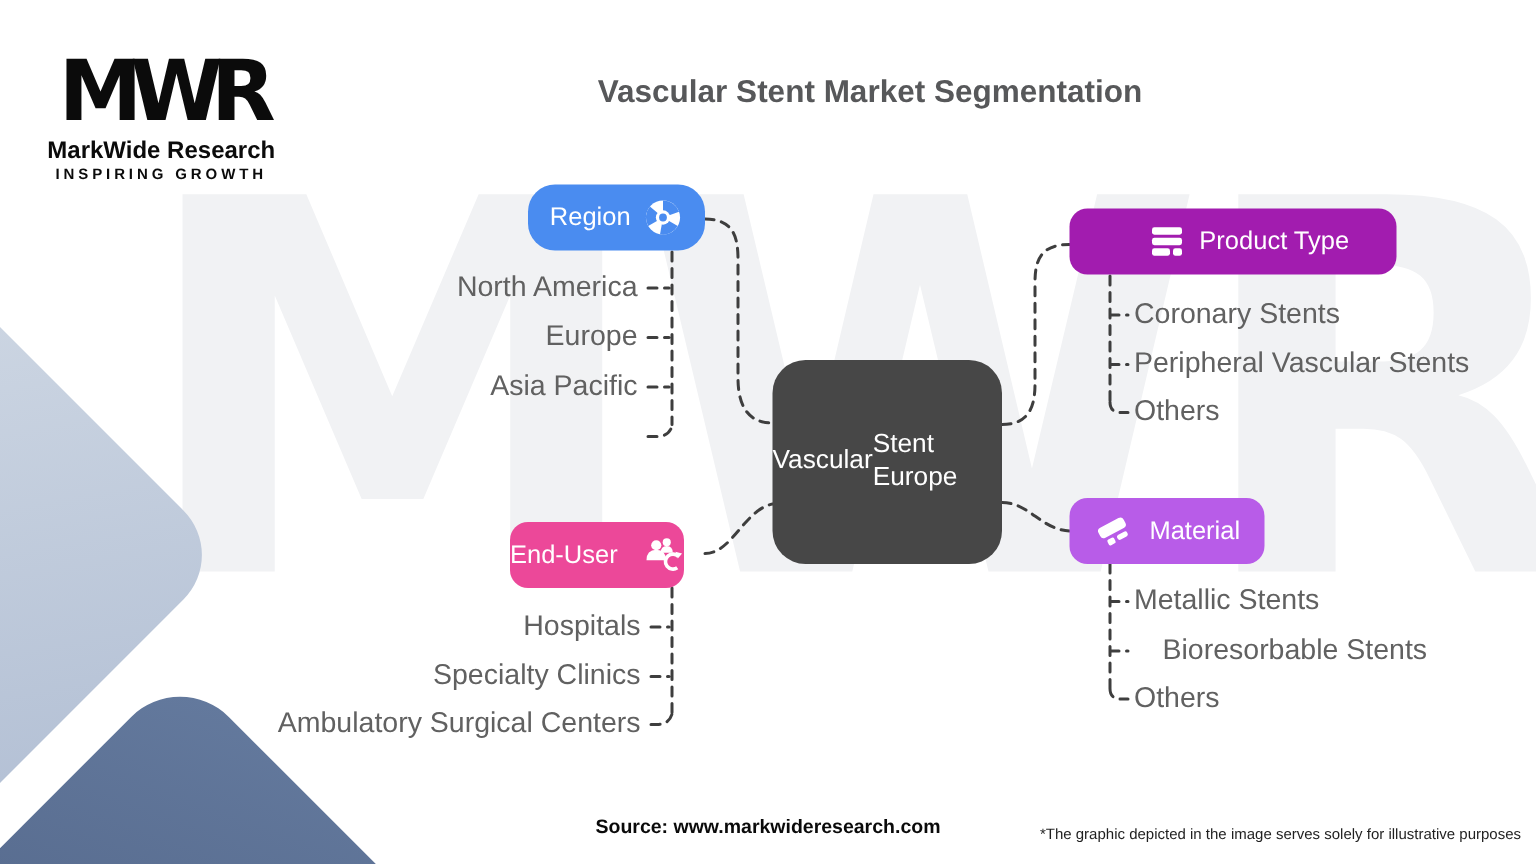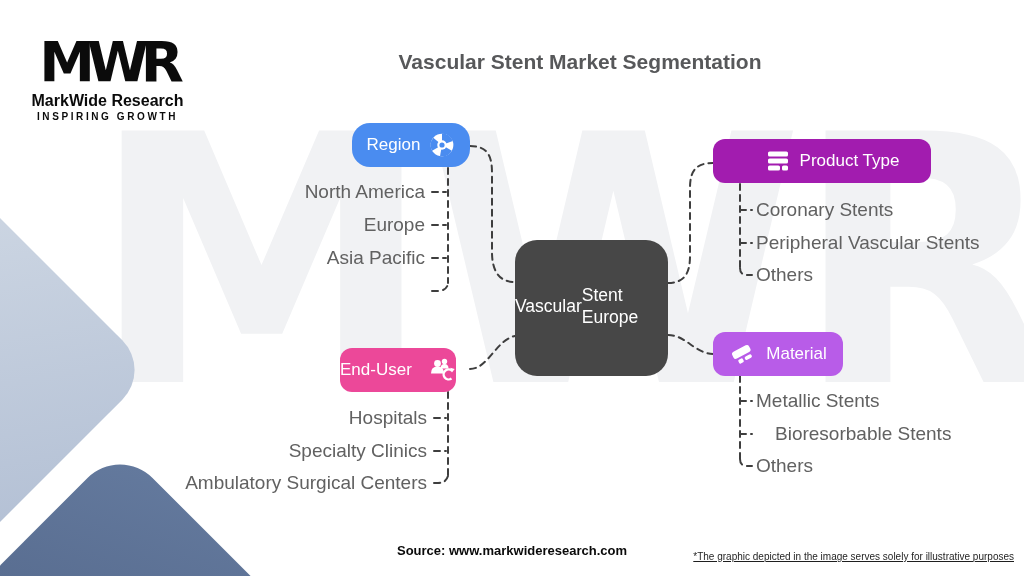--- a/index.html
+++ b/index.html
@@ -50,21 +50,21 @@
   .li-r0{left:170px;top:181px;width:255px;} .li-r1{left:170px;top:214px;width:255px;}
   .li-r2{left:170px;top:247px;width:255px;} .li-r3{left:170px;top:280px;width:255px;}
   .li-p0{left:756px;top:199px;} .li-p1{left:756px;top:232px;} .li-p2{left:756px;top:264px;}
   .li-e0{left:150px;top:407px;width:277px;} .li-e1{left:150px;top:440px;width:277px;}
   .li-e2{left:150px;top:472px;width:277px;}
   .li-m0{left:756px;top:390px;} .li-m1{left:756px;top:423px;margin-left:19px;} .li-m2{left:756px;top:455px;}
 
   
   .source{position:absolute;left:337px;top:543px;width:350px;text-align:center;
           font-size:13px;font-weight:700;color:#0a0a0a;z-index:2;}
-  .disclaimer{position:absolute;right:10px;top:551px;font-size:10px;color:#1f1f1f;z-index:2;text-decoration:underline;}
+  .disclaimer{position:absolute;right:10px;top:551px;font-size:10px;color:#1f1f1f;z-index:2;}
 </style>
 </head>
 <body>
 
 <div class="stage">
 
   <div class="watermark">MWR</div>
   <div class="shape shape-light"></div>
   <div class="shape shape-dark"></div>
 

